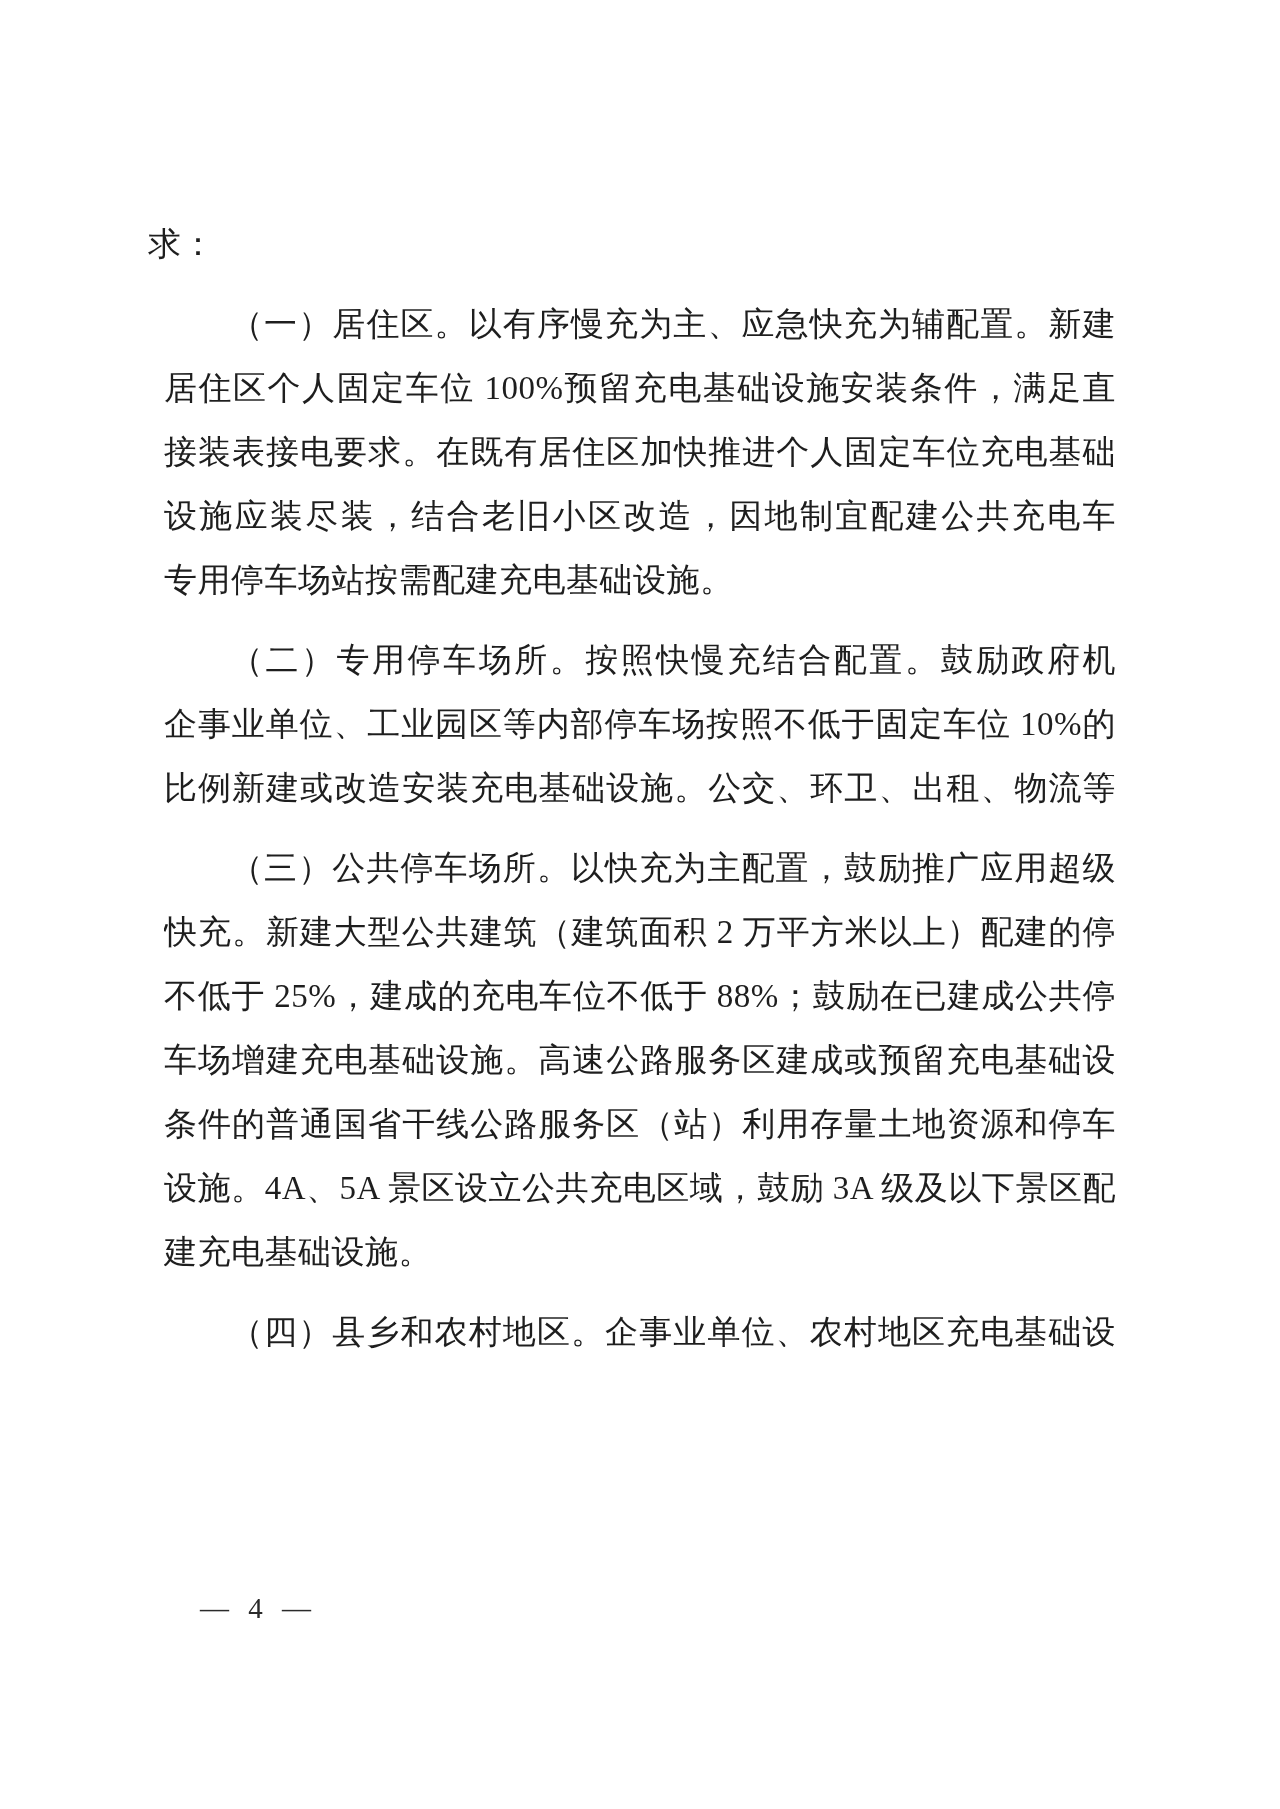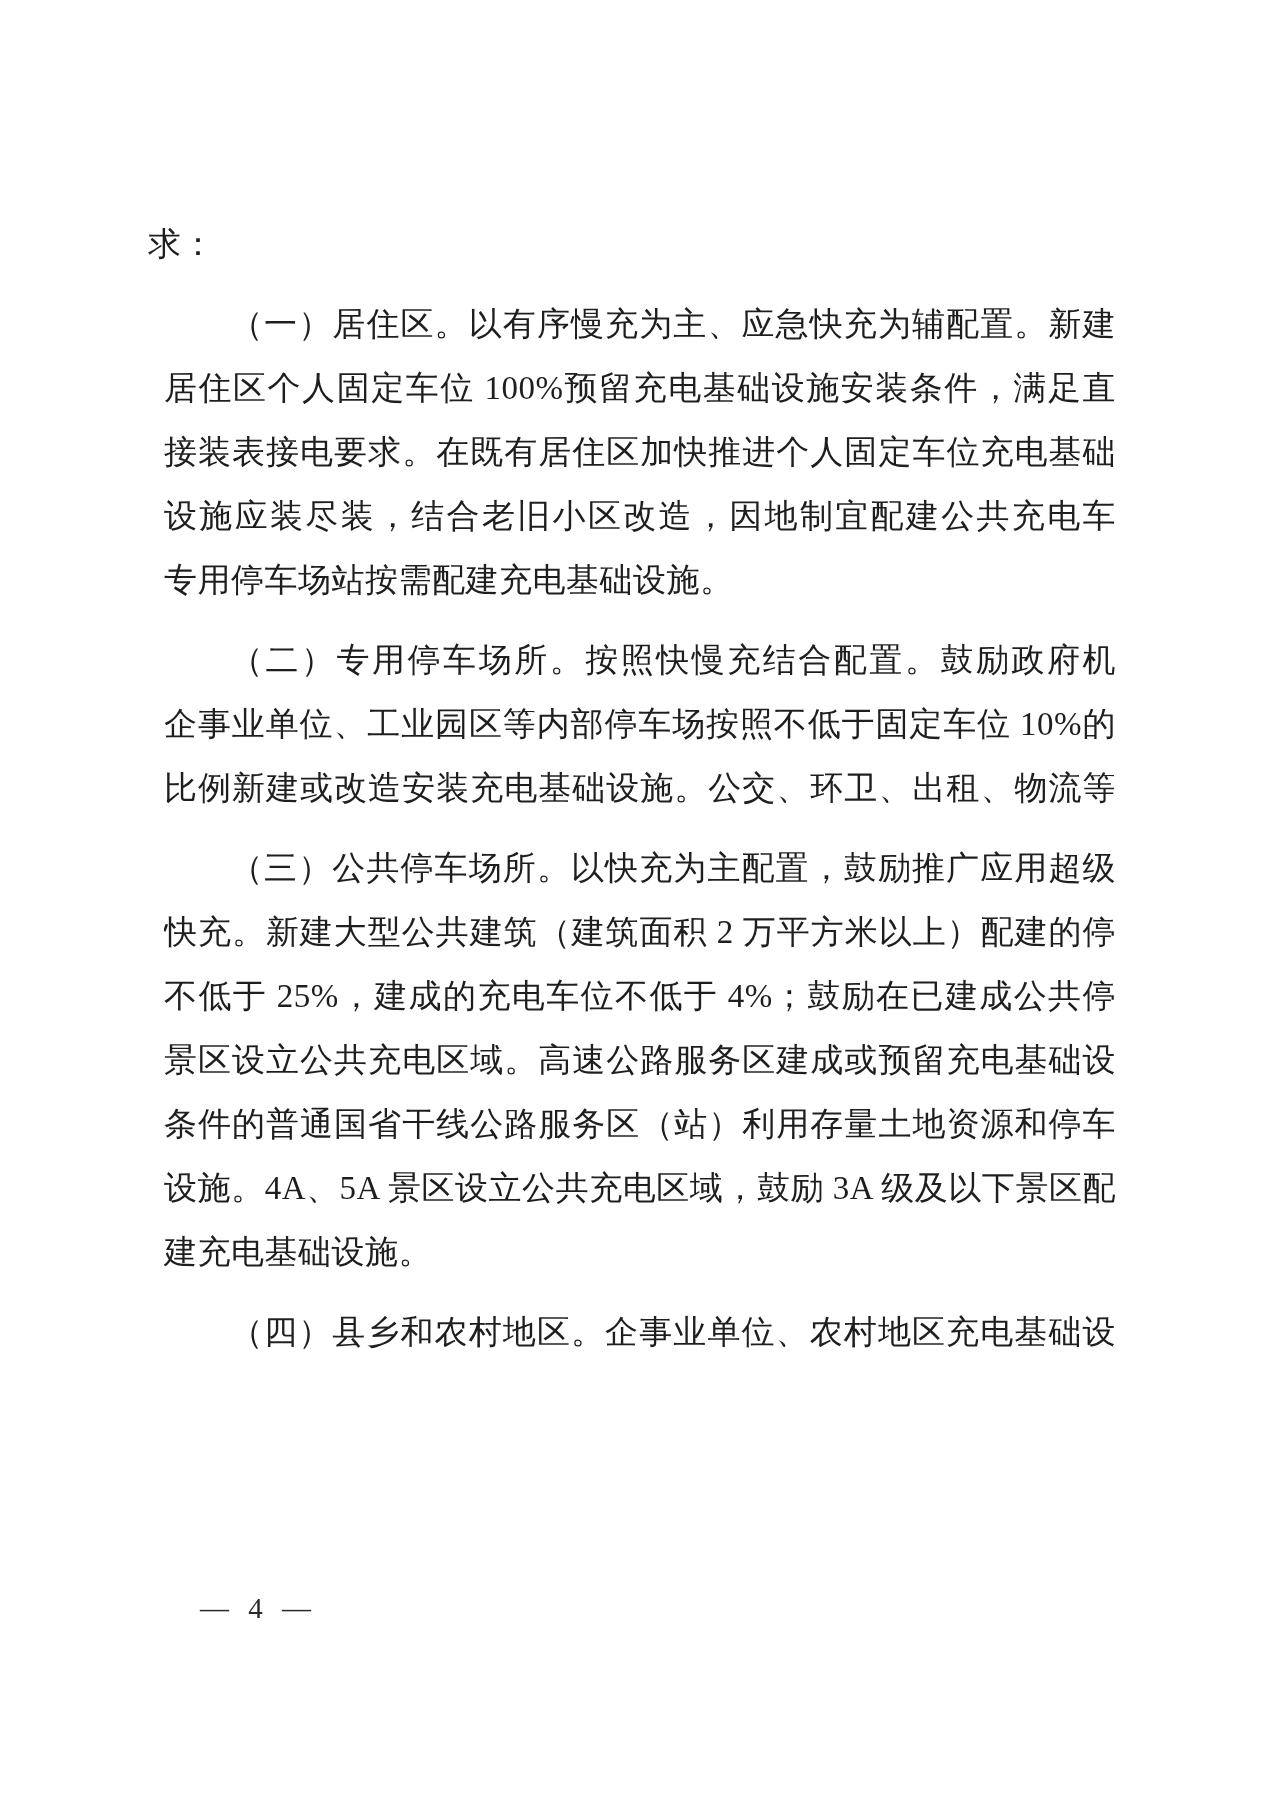--- a/index.html
+++ b/index.html
@@ -61,22 +61,22 @@
         <div class="line end">专用停车场站按需配建充电基础设施。</div>
       </div>
       <div class="para">
         <div class="line indent">（二）专用停车场所。按照快慢充结合配置。鼓励政府机关、</div>
         <div class="line">企事业单位、工业园区等内部停车场按照不低于固定车位 10%的</div>
         <div class="line">比例新建或改造安装充电基础设施。公交、环卫、出租、物流等</div>
       </div>
       <div class="para">
         <div class="line indent">（三）公共停车场所。以快充为主配置，鼓励推广应用超级</div>
         <div class="line">快充。新建大型公共建筑（建筑面积 2 万平方米以上）配建的停</div>
-        <div class="line">不低于 25%，建成的充电车位不低于 4%；鼓励在已建成公共停</div>
-        <div class="line">景区设立公共充电区域。高速公路服务区建成或预留充电基础设</div>
+        <div class="line">不低于 25%，建成的充电车位不低于 88%；鼓励在已建成公共停</div>
+        <div class="line">车场增建充电基础设施。高速公路服务区建成或预留充电基础设</div>
         <div class="line">条件的普通国省干线公路服务区（站）利用存量土地资源和停车</div>
         <div class="line">设施。4A、5A 景区设立公共充电区域，鼓励 3A 级及以下景区配</div>
         <div class="line end">建充电基础设施。</div>
       </div>
       <div class="para">
         <div class="line indent">（四）县乡和农村地区。企事业单位、农村地区充电基础设施</div>
       </div>
     </div>
 
   <div class="footer">— 4 —</div>

